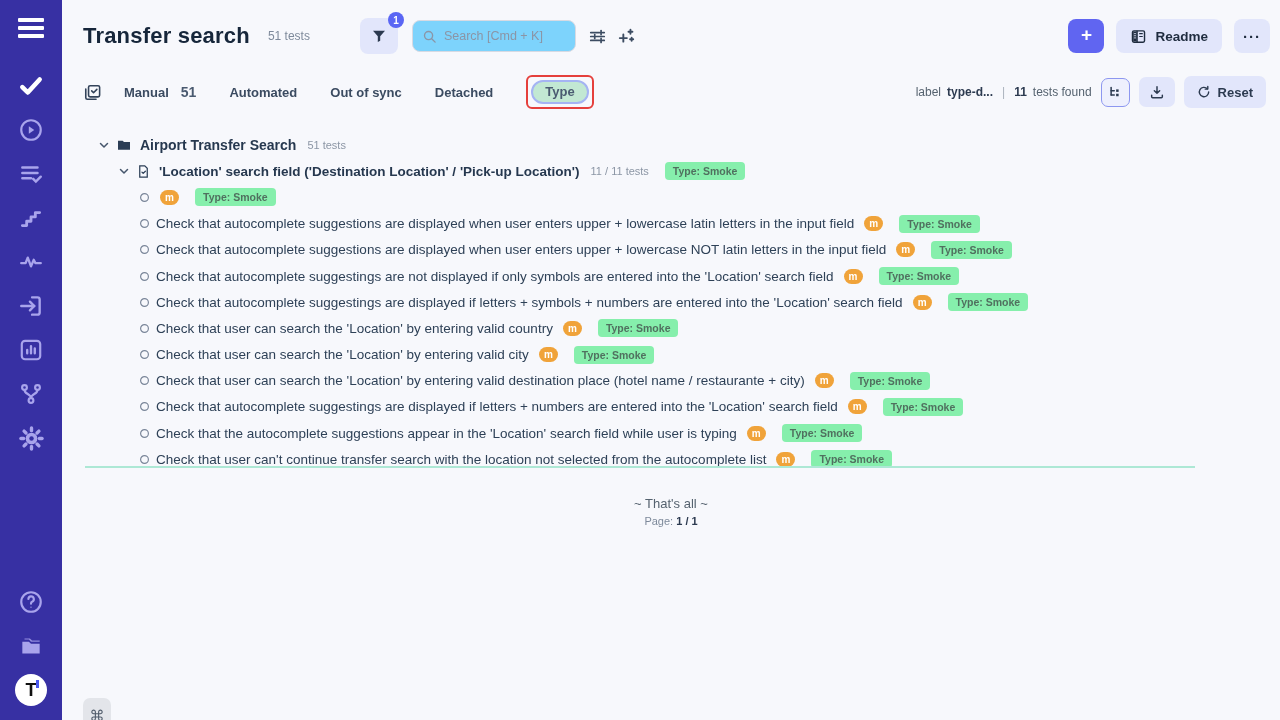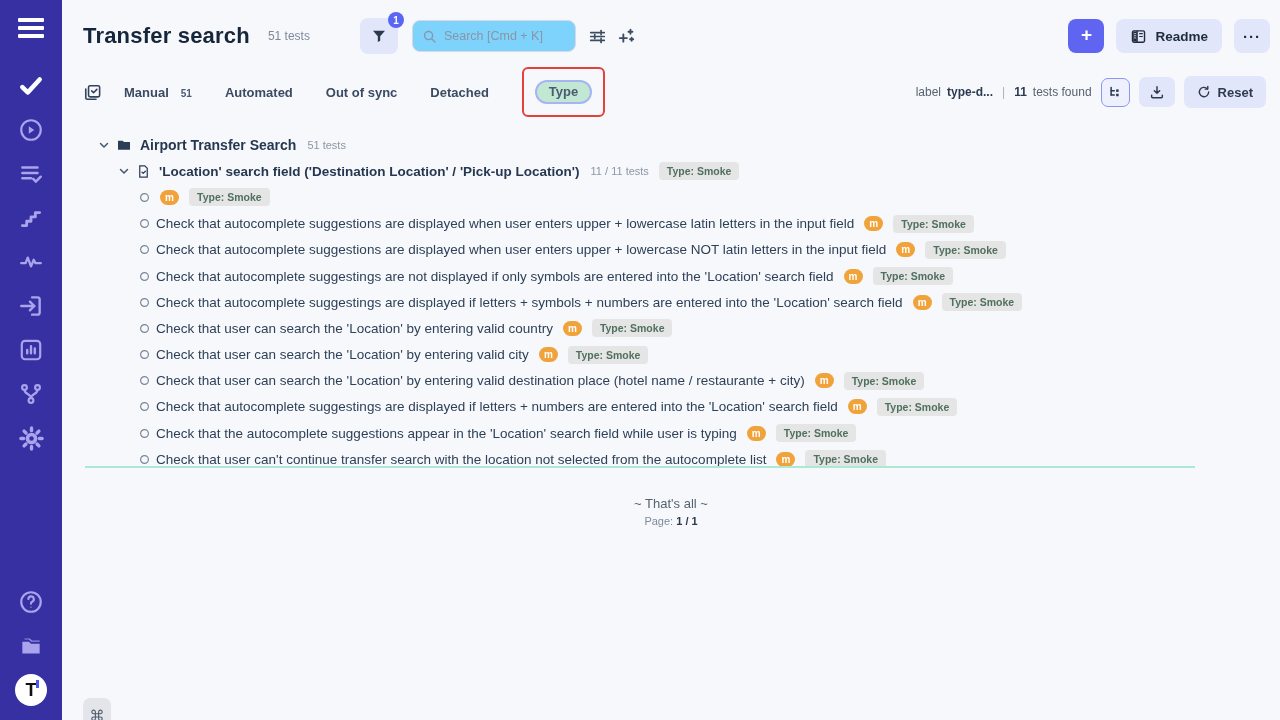--- a/index.html
+++ b/index.html
@@ -67,22 +67,22 @@
   }
   .readme-btn { padding:0 14px; gap:8px; font-weight:700; font-size:13.5px; color:#1f2c3f;
     font-family:"Liberation Sans", sans-serif; }
   .more-btn { font-weight:800; font-size:15px; letter-spacing:1px; color:#1f2c3f; }
   
   .tabs-row { height:40px; display:flex; align-items:center; padding:0 14px 0 21px; }
   .select-all { color:#33435a; margin-right:22px; cursor:pointer; display:flex; }
   .tab { font-size:13px; font-weight:700; color:#3b4b61; margin-right:33px; cursor:pointer;
     display:flex; align-items:baseline; gap:4px; background:none; border:none;
     font-family:"Liberation Sans", sans-serif; }
-  .tab .tab-count { font-size:10px; font-weight:600; color:#4a5a70;padding-left:8px; }
-  .annotation-box { border:2px solid #e5403c; border-radius:6px; padding:11px; margin-right:20px; }
+  .tab .tab-count { font-size:14px; font-weight:600; color:#4a5a70;padding-left:8px; }
+  .annotation-box { border:2px solid #e5403c; border-radius:6px; padding:3px; margin-right:20px; }
   .type-chip {
     background:#c2e8d3; border:2px solid #a5b4f3; border-radius:14px;
     padding:2px 12px 3px; font-size:13px; font-weight:700; color:#4a5b71; cursor:pointer;
     font-family:"Liberation Sans", sans-serif;
   }
   .tabs-right { margin-left:auto; display:flex; align-items:center; gap:9px; }
   .filter-summary { display:flex; align-items:center; gap:6px; font-size:12px; color:#55626f;padding-left:20px; }
   .filter-summary .bold { font-weight:700; color:#2c3a50; }
   .filter-summary .divider { color:#aab2bd; margin:0 3px; }
   .view-toggle-btn {
@@ -101,22 +101,22 @@
   .group-row { margin-left:20px; }
   .group-name { font-size:13.5px; font-weight:700; color:#26384f; margin-left:2px; }
   .test-row { margin-left:41px; cursor:pointer; }
   .test-title { font-size:13.5px; font-weight:500; color:#2e4157; }
   .m-badge {
     min-width:19px; height:15px; padding:0 5px; border-radius:8px; background:#f0a33a;
     color:#fff; font-size:10px; font-weight:700; display:flex; align-items:center;
     justify-content:center; margin-left:4px;
   }
   .type-badge {
-    background:#e5e5e5; color:#50705f; font-size:10.5px; font-weight:700;
-    padding:3px 8px; border-radius:4px; margin-left:4px; white-space:nowrap;
+    background:#86efac; color:#50705f; font-size:10.5px; font-weight:700;
+    padding:3px 8px; border-radius:4px; margin-left:10px; white-space:nowrap;
   }
   .teal-divider { position:absolute; left:23px; right:85px; top:466px; height:2px; background:#ade8d5; }
   
   .list-footer { position:absolute; top:496px; left:0; right:0; text-align:center; }
   .end-text { font-size:13px; color:#55626f; }
   .page-line { margin-top:4px; font-size:11px; color:#7e8a9b; }
   .page-line .bold { font-weight:700; color:#2c3a50; }
   .cmd-btn {
     position:absolute; left:21px; bottom:-10px; width:28px; height:32px;
     background:#e3e5ea; border:none; border-radius:7px; color:#515c6b; font-size:15px;

